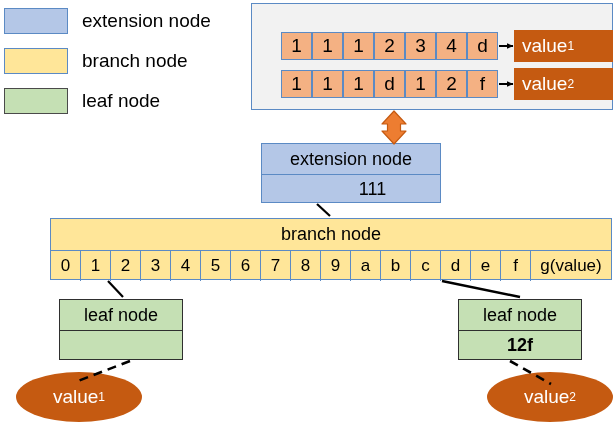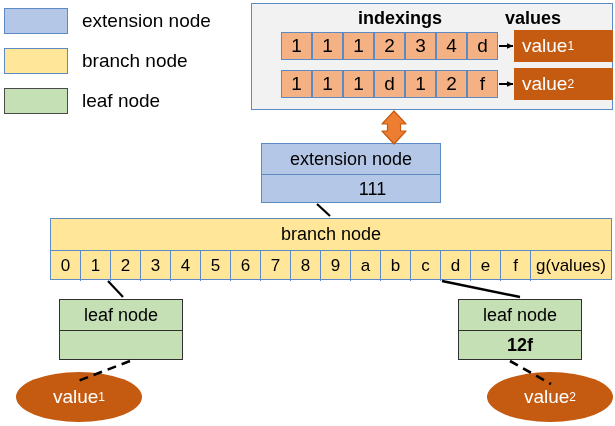--- a/index.html
+++ b/index.html
@@ -130,22 +130,20 @@
       <div class="legend-label">branch node</div>
     </div>
     <div style="display:flex; align-items:center; gap:14px;">
       <div class="legend-swatch lea"></div>
       <div class="legend-label">leaf node</div>
     </div>
   </div>
 
   <div class="abs panel" style="left:251px; top:3px; width:362px; height:107px;"></div>
 
-  <div class="abs panel-title" style="left:300px; top:8px; width:200px;">indexings</div>
-  <div class="abs panel-title" style="left:505px; top:8px; width:100px; text-align:left;">values</div>
 
   <div class="abs idx-cell" style="left:281px; top:32px; width:31px; height:28px;">1</div>
   <div class="abs idx-cell" style="left:312px; top:32px; width:31px; height:28px;">1</div>
   <div class="abs idx-cell" style="left:343px; top:32px; width:31px; height:28px;">1</div>
   <div class="abs idx-cell" style="left:374px; top:32px; width:31px; height:28px;">2</div>
   <div class="abs idx-cell" style="left:405px; top:32px; width:31px; height:28px;">3</div>
   <div class="abs idx-cell" style="left:436px; top:32px; width:31px; height:28px;">4</div>
   <div class="abs idx-cell" style="left:467px; top:32px; width:31px; height:28px;">d</div>
 
   <div class="abs idx-cell" style="left:281px; top:70px; width:31px; height:28px;">1</div>
@@ -182,21 +180,21 @@
       <div class="branch-cell" style="width:30px;">6</div>
       <div class="branch-cell" style="width:30px;">7</div>
       <div class="branch-cell" style="width:30px;">8</div>
       <div class="branch-cell" style="width:30px;">9</div>
       <div class="branch-cell" style="width:30px;">a</div>
       <div class="branch-cell" style="width:30px;">b</div>
       <div class="branch-cell" style="width:30px;">c</div>
       <div class="branch-cell" style="width:30px;">d</div>
       <div class="branch-cell" style="width:30px;">e</div>
       <div class="branch-cell" style="width:30px;">f</div>
-      <div class="branch-cell" style="width:80px;">g(values)</div>
+      <div class="branch-cell" style="width:80px;">g(value)</div>
     </div>
   </div>
 
   <div class="abs leaf-node" style="left:59px; top:299px; width:124px; height:61px;">
     <div class="node-head" style="height:30px;">leaf node</div>
   </div>
 
   <div class="abs leaf-node" style="left:458px; top:299px; width:124px; height:61px;">
     <div class="node-head" style="height:30px;">leaf node</div>
     <div class="node-body" style="height:29px;font-weight:bold;">12f</div>

